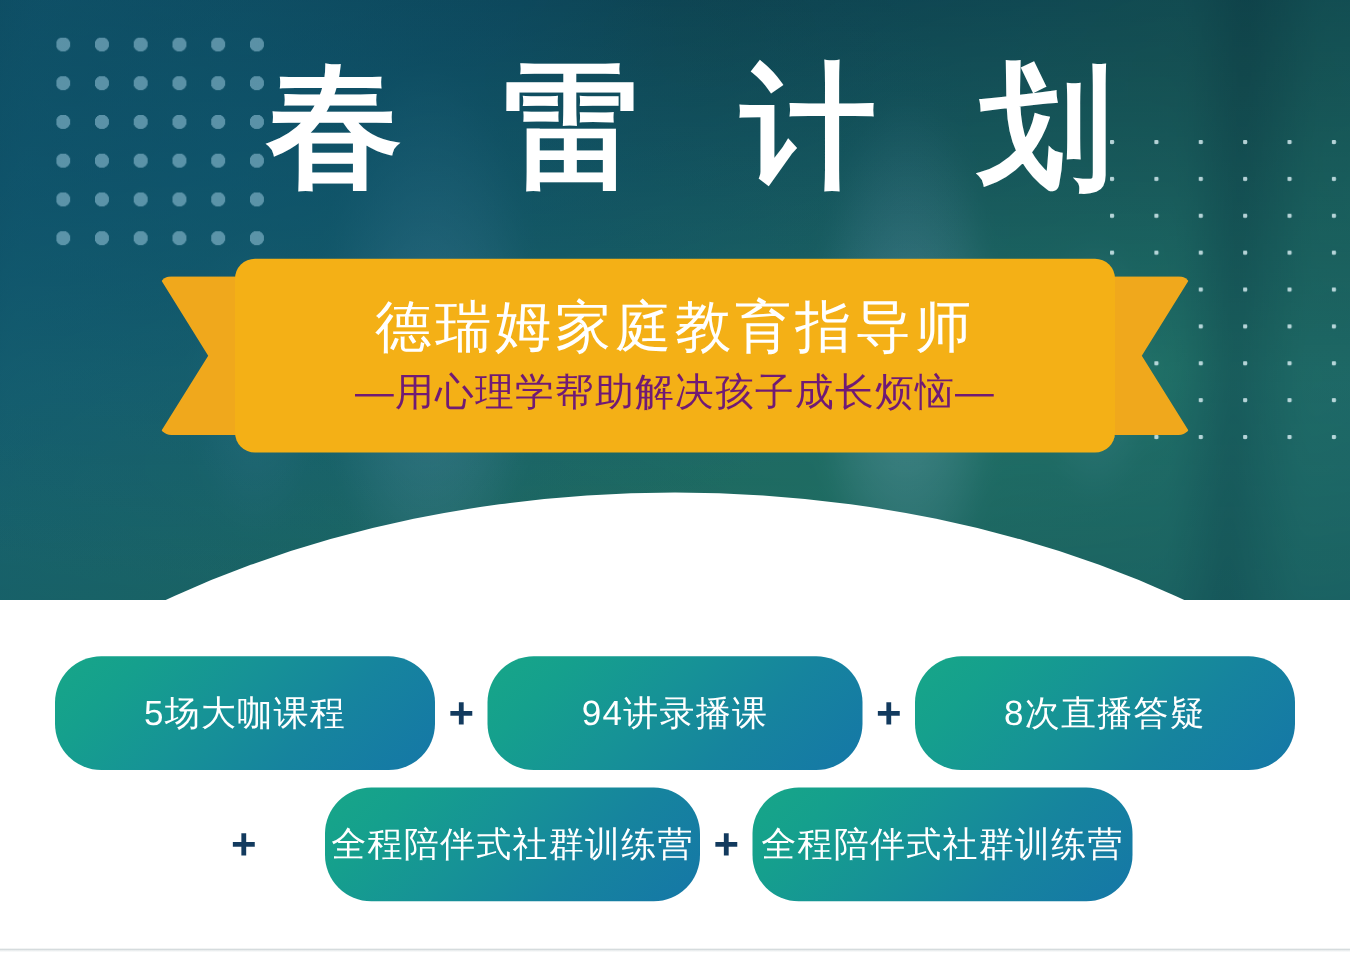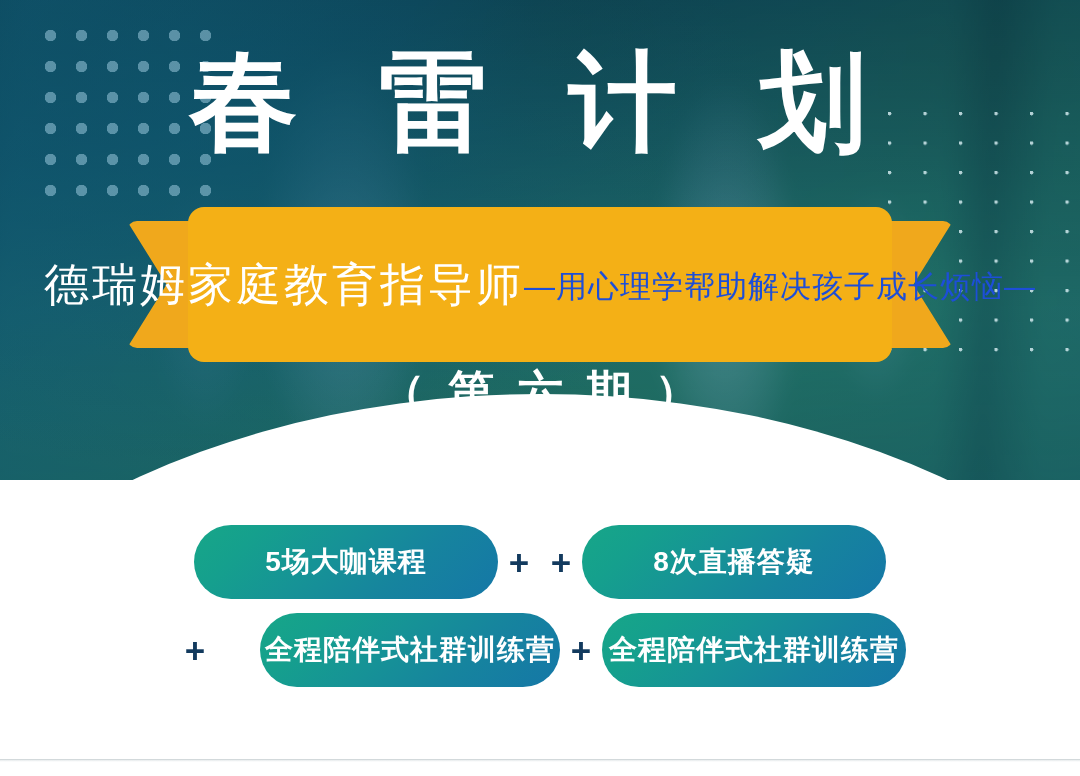--- a/index.html
+++ b/index.html
@@ -104,20 +104,21 @@
     width: 1056px;
     text-align: center;
     color: #ffffff;
     font-size: 108px;
     line-height: 1.18;
     font-weight: 700;
     letter-spacing: 22px;
     text-indent: 22px;
     font-family: "DejaVu Sans", "Liberation Sans", sans-serif;
     white-space: nowrap;
+    padding-left: 24px;
   }
 
   
   .ribbon {
     position: absolute;
     left: 128px;
     top: 207px;
     width: 824px;
     height: 155px;
   }
@@ -136,34 +137,34 @@
     clip-path: polygon(0% 0%, 100% 0%, 54% 50%, 100% 100%, 0% 100%); }
   .ribbon-body {
     position: absolute;
     left: 60px;
     top: 0;
     width: 704px;
     height: 155px;
     background: #f4b016;
     border-radius: 16px;
     display: flex;
-    flex-direction: row;
+    flex-direction: column;
     align-items: center;
     justify-content: center;
   }
   .ribbon-line1 {
     color: #ffffff;
     font-size: 45px;
     font-weight: 500;
     letter-spacing: 3px;
     line-height: 1.18;
     white-space: nowrap;
   }
   .ribbon-line2 {
-    color: #1d4ed8;
+    color: #701a75;
     font-size: 31px;
     font-weight: 500;
     letter-spacing: 1px;
     line-height: 1.3;
     margin-top: 6px;
     white-space: nowrap;
   }
 
   
   .hero-edition {
@@ -200,28 +201,28 @@
   }
   .pill-row {
     display: flex;
     align-items: center;
     justify-content: center;
     gap: 0;
   }
   .pill-row.row1 { margin-bottom: 14px; }
 
   .pill {
-    height: 74px;
+    height: 91px;
     display: flex;
     align-items: center;
     justify-content: center;
     border-radius: 37px;
     color: #ffffff;
     font-size: 28px;
-    font-weight: 700;
+    font-weight: 400;
     letter-spacing: 1px;
     white-space: nowrap;
     background: linear-gradient(135deg, #17a688 0%, #15a08d 18%, #169396 42%, #16849e 68%, #1577a7 100%);
   }
   .pill.w1 { width: 304px; }
   .pill.w2 { width: 300px; }
   .pill.w3 { width: 304px; }
   .pill.w4 { width: 304px; }
   .pill.w5 { width: 300px; margin-left: 44px; }
   .pill.w6 { width: 304px; }
@@ -264,30 +265,30 @@
 
     <div class="ribbon">
       <div class="ribbon-tail left"></div>
       <div class="ribbon-tail right"></div>
       <div class="ribbon-body">
         <div class="ribbon-line1">德瑞姆家庭教育指导师</div>
         <div class="ribbon-line2">—用心理学帮助解决孩子成长烦恼—</div>
       </div>
     </div>
 
-    <div class="hero-edition">（ 第 六 期 ）</div>
 
     <div class="hero-sweep"></div>
   </div>
 
   <div class="pills">
 
     <div class="pill-row row1">
       <div class="pill w1">5场大咖课程</div>
       <div class="plus">+</div>
+      <div class="pill w2">94讲录播课</div>
       <div class="plus">+</div>
       <div class="pill w3">8次直播答疑</div>
     </div>
 
     <div class="pill-row row2">
       <div class="plus">+</div>
       <div class="pill w5">全程陪伴式社群训练营</div>
       <div class="plus">+</div>
       <div class="pill w6">全程陪伴式社群训练营</div>
     </div>

